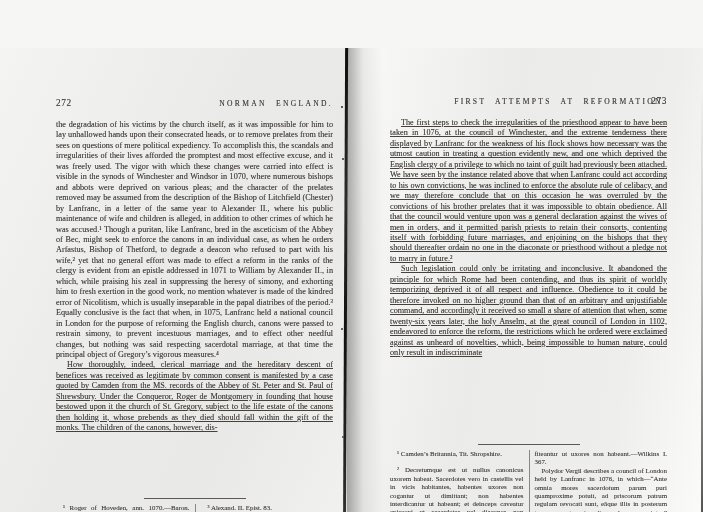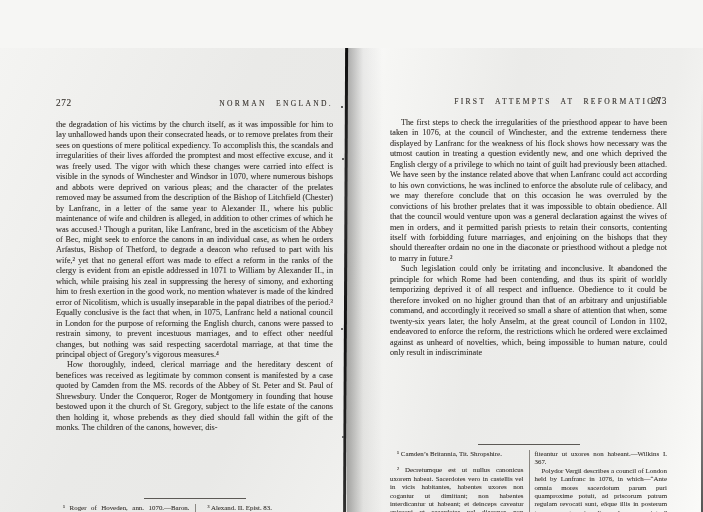--- a/index.html
+++ b/index.html
@@ -51,21 +51,21 @@
   .pagehead{position:relative;height:12px;margin-bottom:10px;}
   .folio{position:absolute;top:0;font-size:9.3px;letter-spacing:.6px;}
   .folio-l{left:0;}
   .folio-r{right:0;}
   .running{
     position:absolute;left:0;right:0;top:1px;text-align:right;
     font-size:7.6px;letter-spacing:2.3px;word-spacing:5px;
   }
 
   p.body-p{margin:0;}
-  p.indent{text-indent:11px;}
+  p.indent{text-indent:11px;text-decoration:underline;}
   p.gap-after{margin-bottom:20px;}
 
   .fnblock{position:absolute;width:277px;}
   .fnb-left{left:56px;top:450px;}
   .fnb-right{left:44px;top:396px;}
   .fnrule{width:102px;margin:0 auto;border-top:1px solid #5c5955;}
   .footnotes{
     display:flex;margin-top:5px;
     font-size:6.9px;line-height:8.4px;text-align:justify;
     text-shadow:0 0 .4px rgba(69,65,61,.5);

